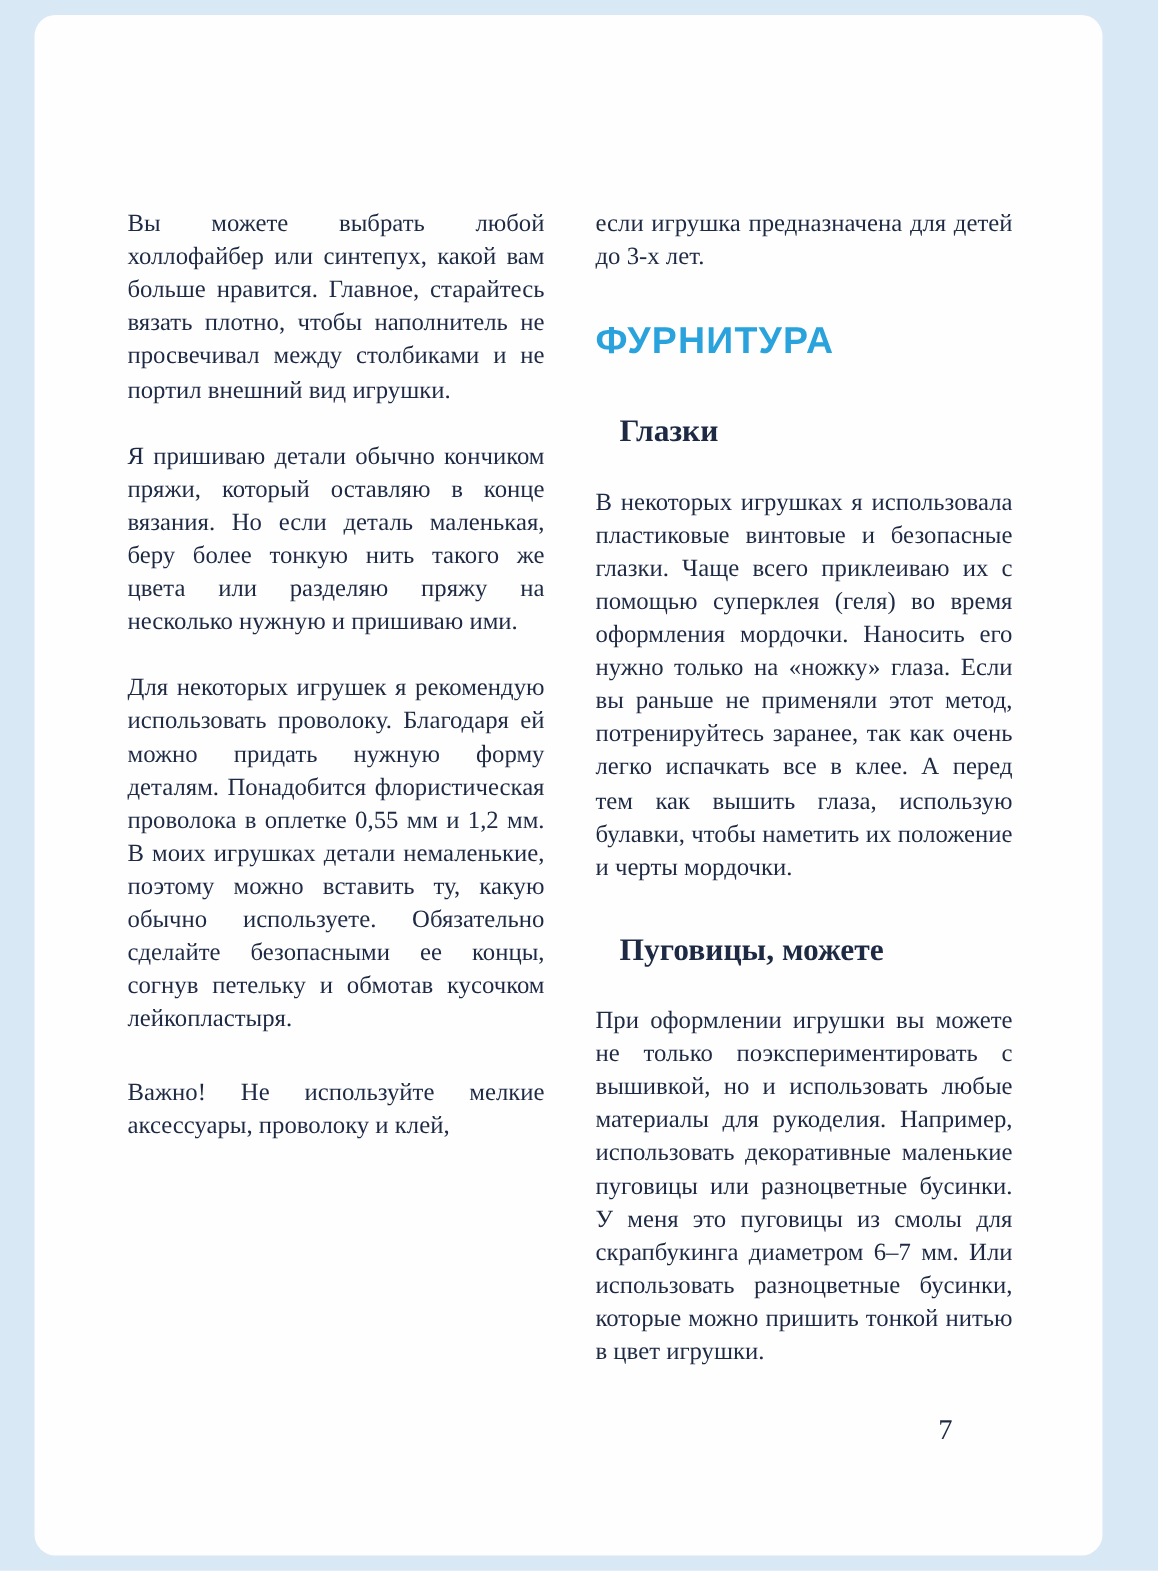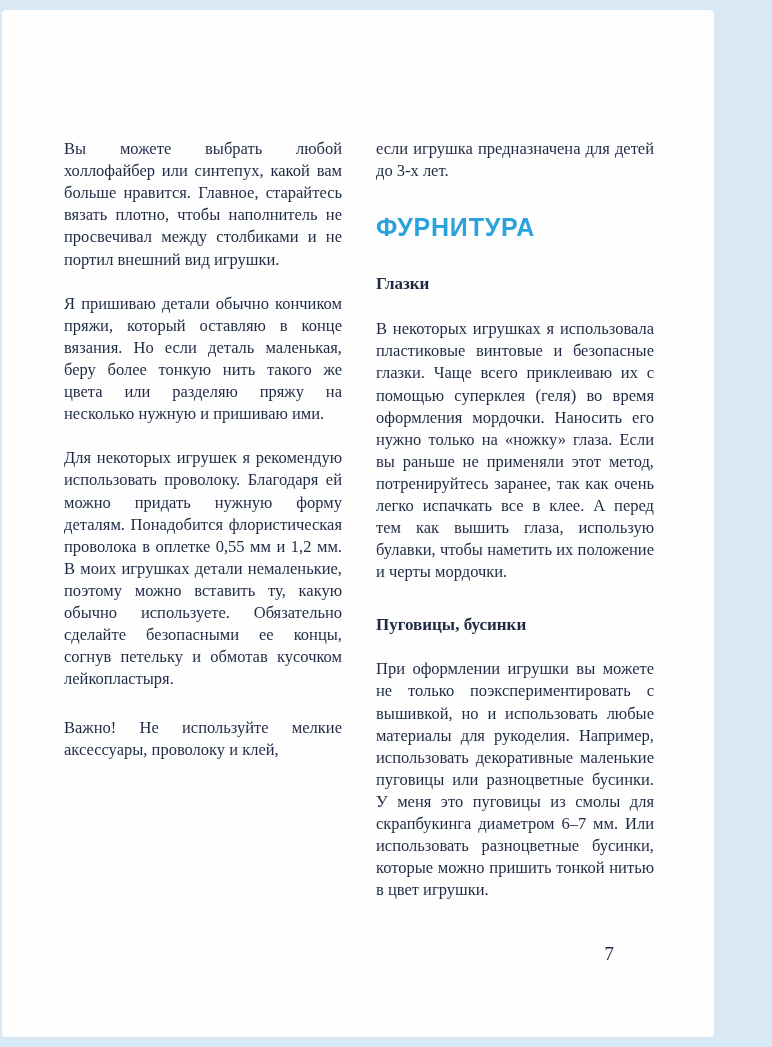--- a/index.html
+++ b/index.html
@@ -9,26 +9,26 @@
     font-family: "Liberation Serif", serif;
   }
   body {
     width: 772px;
     height: 1047px;
     position: relative;
     overflow: hidden;
   }
   .paper {
     position: absolute;
-    left: 2px;
+    left: 23px;
     top: 10px;
     width: 712px;
     height: 1027px;
     background: #fefefe;
-    border-radius: 4px;
+    border-radius: 14px;
     box-sizing: border-box;
     padding: 128px 100px 60px 62px;
   }
   .columns {
     display: flex;
     gap: 34px;
   }
   .col {
     width: 278px;
     flex: 0 0 278px;
@@ -57,22 +57,22 @@
     line-height: 1.25;
     letter-spacing: 0.8px;
     margin: 36px 0 24px 0;
     white-space: pre-line;
     text-transform: uppercase;
   }
   h3.sub-heading {
     font-family: "Liberation Serif", serif;
     font-weight: bold;
     color: #1e2a44;
-    font-size: 17px;
-    margin: 30px 0 22px 0;
+    font-size: 21px;
+    margin: 30px 0 22px 16px;
   }
   .page-number {
     position: absolute;
     right: 100px;
     bottom: 72px;
     font-size: 19px;
     color: #1e2a44;
   }
 </style>
 </head>
@@ -95,21 +95,21 @@
 
     <div class="col">
       <p class="bold-lead">если игрушка предназначена для детей до 3-х лет.</p>
 
       <h2 class="blue-heading" style="margin-top:30px;">Фурнитура</h2>
 
       <h3 class="sub-heading">Глазки</h3>
 
       <p>В некоторых игрушках я использовала пластиковые винтовые и безопасные глазки. Чаще всего приклеиваю их с помощью суперклея (геля) во время оформления мордочки. Наносить его нужно только на «ножку» глаза. Если вы раньше не применяли этот метод, потренируйтесь заранее, так как очень легко испачкать все в клее. А перед тем как вышить глаза, использую булавки, чтобы наметить их положение и черты мордочки.</p>
 
-      <h3 class="sub-heading">Пуговицы, бусинки</h3>
+      <h3 class="sub-heading">Пуговицы, можете</h3>
 
       <p>При оформлении игрушки вы можете не только поэкспериментировать с вышивкой, но и использовать любые материалы для рукоделия. Например, использовать декоративные маленькие пуговицы или разноцветные бусинки. У меня это пуговицы из смолы для скрапбукинга диаметром 6–7 мм. Или использовать разноцветные бусинки, которые можно пришить тонкой нитью в цвет игрушки.</p>
     </div>
 
   </div>
 
   <div class="page-number">7</div>
 </div>
 
 </body></html>

